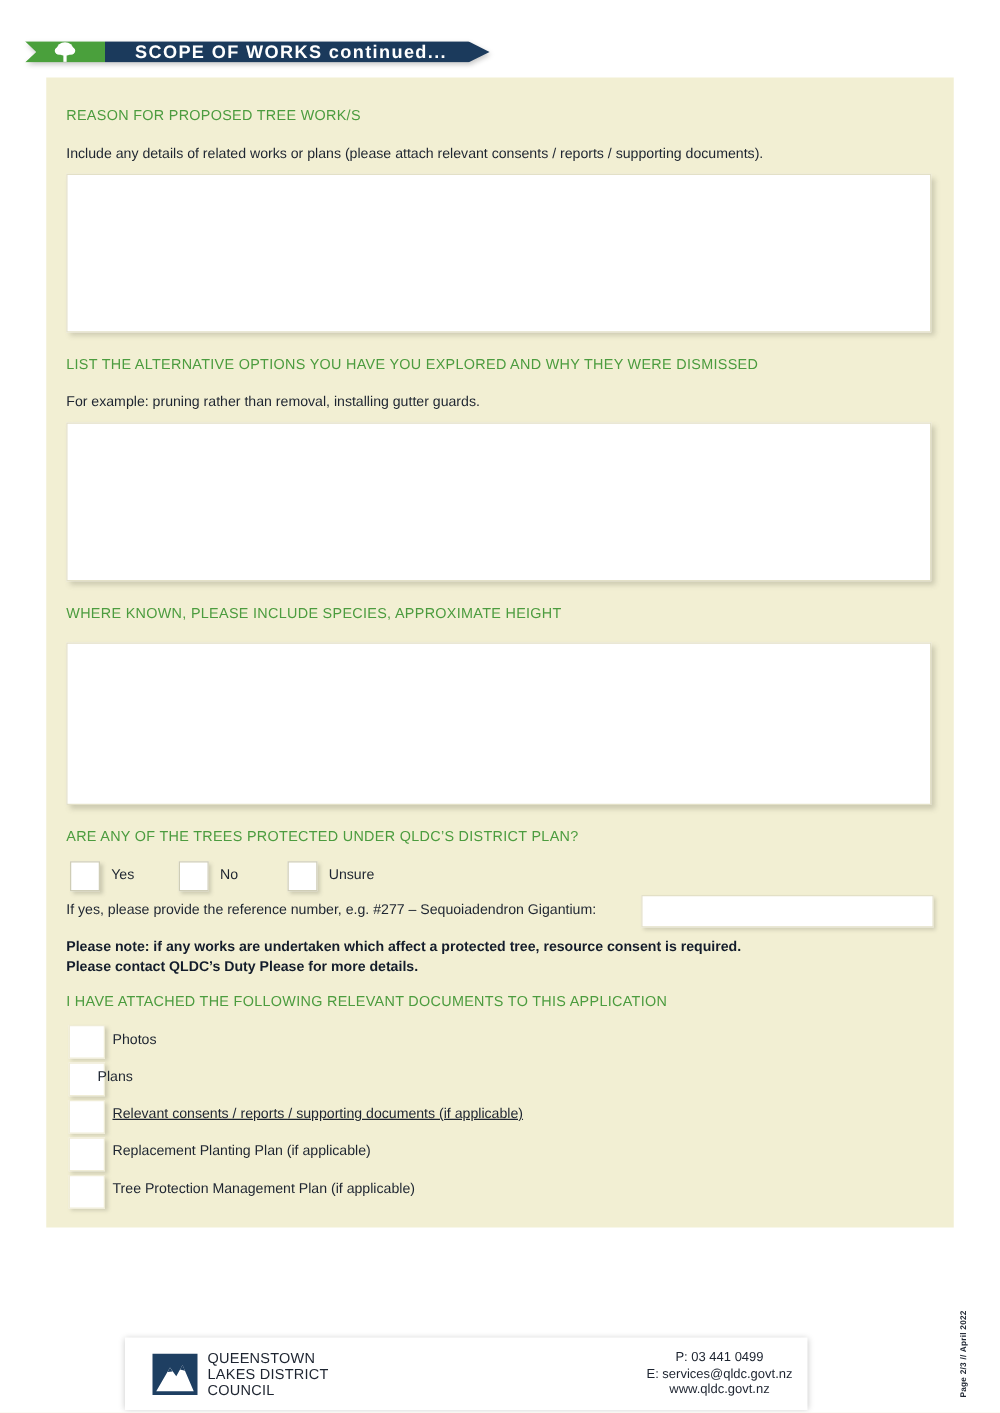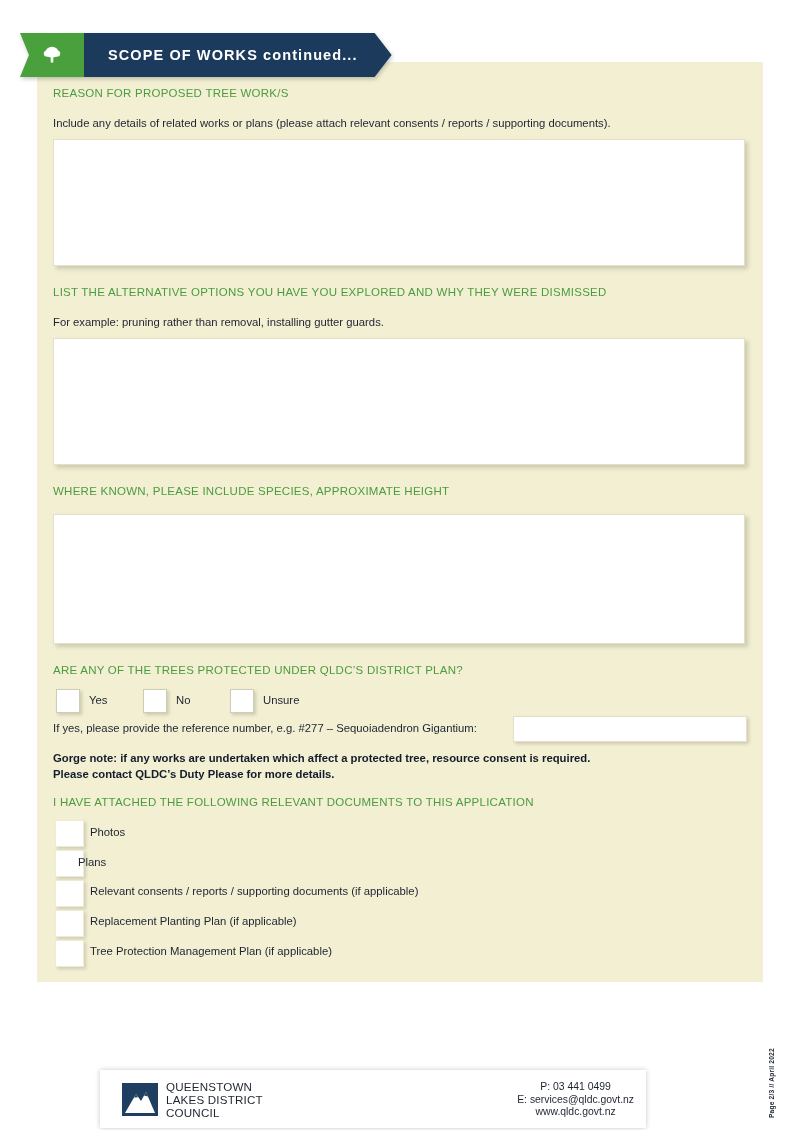--- a/index.html
+++ b/index.html
@@ -23,21 +23,21 @@
     width: 726px;
     height: 920px;
     background: #f2efd3;
   }
 
   
   #banner {
     position: absolute;
     left: 20px;
     top: 33px;
-    height: 44px;
+    height: 17px;
     display: flex;
     align-items: stretch;
     filter: drop-shadow(1px 2px 2px rgba(0,0,0,0.22));
   }
   #banner-tab {
     width: 64px;
     background: #4aa03c;
     clip-path: polygon(0 0, 100% 0, 100% 100%, 0 100%, 9px 50%);
     display: flex;
     align-items: center;
@@ -216,33 +216,33 @@
 
 <div class="cbox" style="left:143px; top:689px; width:22px; height:22px;"></div>
 <div class="opt-label" style="left:176px; top:694px;">No</div>
 
 <div class="cbox" style="left:230px; top:689px; width:22px; height:22px;"></div>
 <div class="opt-label" style="left:263px; top:694px;">Unsure</div>
 
 <div class="sub-text" style="left:53px; top:722px;">If yes, please provide the reference number, e.g. #277 – Sequoiadendron Gigantium:</div>
 <div class="inline-field" style="left:513px; top:716px; width:232px; height:24px;"></div>
 
-<div class="note-text" style="left:53px; top:752px;">Gorge note: if any works are undertaken which affect a protected tree, resource consent is required.</div>
+<div class="note-text" style="left:53px; top:752px;">Please note: if any works are undertaken which affect a protected tree, resource consent is required.</div>
 <div class="note-text" style="left:53px; top:768px;">Please contact QLDC’s Duty Please for more details.</div>
 
 <div class="sec-head" style="left:53px; top:796px;">I HAVE ATTACHED THE FOLLOWING RELEVANT DOCUMENTS TO THIS APPLICATION</div>
 
 <div class="cbox-plain" style="left:55px; top:820px; width:27px; height:25px;"></div>
 <div class="opt-label" style="left:90px; top:826px;">Photos</div>
 
 <div class="cbox-plain" style="left:55px; top:850px; width:27px; height:25px;"></div>
 <div class="opt-label" style="left:78px; top:856px;">Plans</div>
 
 <div class="cbox-plain" style="left:55px; top:880px; width:27px; height:25px;"></div>
-<div class="opt-label" style="left:90px; top:885px;">Relevant consents / reports / supporting documents (if applicable)</div>
+<div class="opt-label" style="left:90px; top:885px;text-decoration:underline;">Relevant consents / reports / supporting documents (if applicable)</div>
 
 <div class="cbox-plain" style="left:55px; top:910px; width:27px; height:25px;"></div>
 <div class="opt-label" style="left:90px; top:915px;">Replacement Planting Plan (if applicable)</div>
 
 <div class="cbox-plain" style="left:55px; top:940px; width:27px; height:25px;"></div>
 <div class="opt-label" style="left:90px; top:945px;">Tree Protection Management Plan (if applicable)</div>
 
 <div id="page-marker">Page 2/3 // April 2022</div>
 
 <div id="footer-card">

